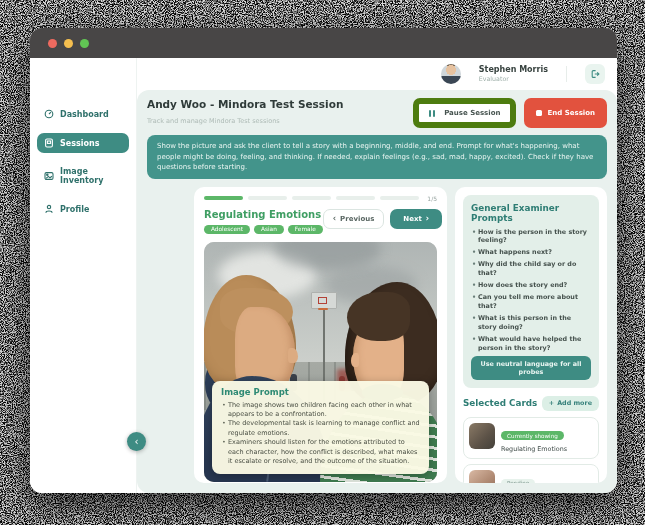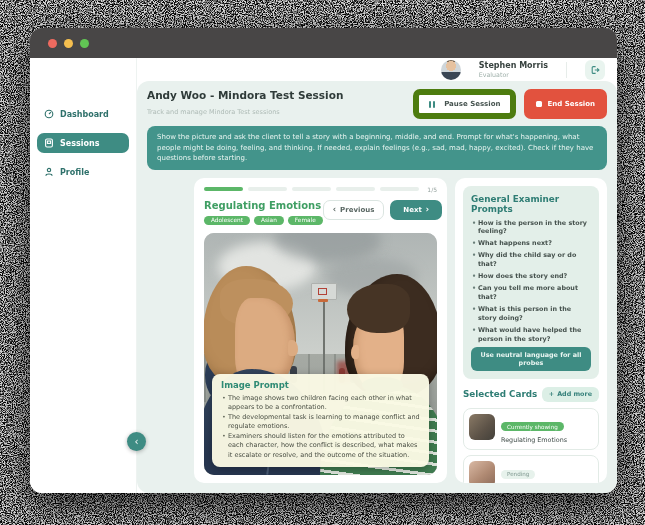--- a/index.html
+++ b/index.html
@@ -19,21 +19,21 @@
   
   .sidebar { width:107px; background:#fff; border-right:1px solid #eef3f1; padding-top:46px;
     display:flex; flex-direction:column; gap:9px; }
   .nav-item { display:flex; align-items:center; gap:6px; margin:0 7px; padding:5px 7px;
     font-size:8px; font-weight:bold; color:#2f716b; border-radius:7px; cursor:default; }
   .nav-item svg { flex-shrink:0; }
   .nav-item.active { background:#3e8c83; color:#fff; }
 
   
   .main { flex:1; display:flex; flex-direction:column; min-width:0; }
-  .topbar { height:23px; background:#fff; display:flex; align-items:center; justify-content:flex-end;
+  .topbar { height:32px; background:#fff; display:flex; align-items:center; justify-content:flex-end;
     gap:18px; padding-right:12px; }
   .avatar { width:20px; height:20px; border-radius:50%; flex-shrink:0;
     background:
       radial-gradient(circle at 50% 30%, #e6c2a0 0 29%, rgba(0,0,0,0) 30%),
       radial-gradient(circle at 50% 18%, #7a6a58 0 22%, rgba(0,0,0,0) 23%),
       linear-gradient(to bottom, #cfd6da 0 58%, #3a4654 58%);
   }
   .uwrap { display:flex; flex-direction:column; line-height:1.2; }
   .uname { font-size:8px; font-weight:bold; color:#384340; }
   .urole { font-size:6.3px; color:#9fb0aa; }
@@ -210,20 +210,28 @@
         </div>
         <div class="nav-item active">
           <svg width="10" height="10" viewBox="0 0 10 10" fill="none" stroke="currentColor" stroke-width="1.1">
             <rect x="1.6" y="1" width="6.8" height="8" rx="1.4"></rect>
               <rect x="3.4" y="3" width="3.2" height="2.4"></rect>
           </svg>
           <span>Sessions</span>
         </div>
         <div class="nav-item">
           <svg width="10" height="10" viewBox="0 0 10 10" fill="none" stroke="currentColor" stroke-width="1.1">
+            <rect x="1" y="1.6" width="8" height="6.8" rx="1.4"></rect>
+              <circle cx="3.3" cy="3.8" r=".7"></circle>
+              <path d="M2 7.4 L4.4 5.4 L6 6.8 L8 5.2"></path>
+          </svg>
+          <span>Image Inventory</span>
+        </div>
+        <div class="nav-item">
+          <svg width="10" height="10" viewBox="0 0 10 10" fill="none" stroke="currentColor" stroke-width="1.1">
             <circle cx="5" cy="3.1" r="1.7"></circle>
               <path d="M1.9 8.8 C1.9 6.4 8.1 6.4 8.1 8.8"></path>
           </svg>
           <span>Profile</span>
         </div>
       </div>
 
       <div class="main">
         <div class="topbar">
           <span class="avatar"></span>

